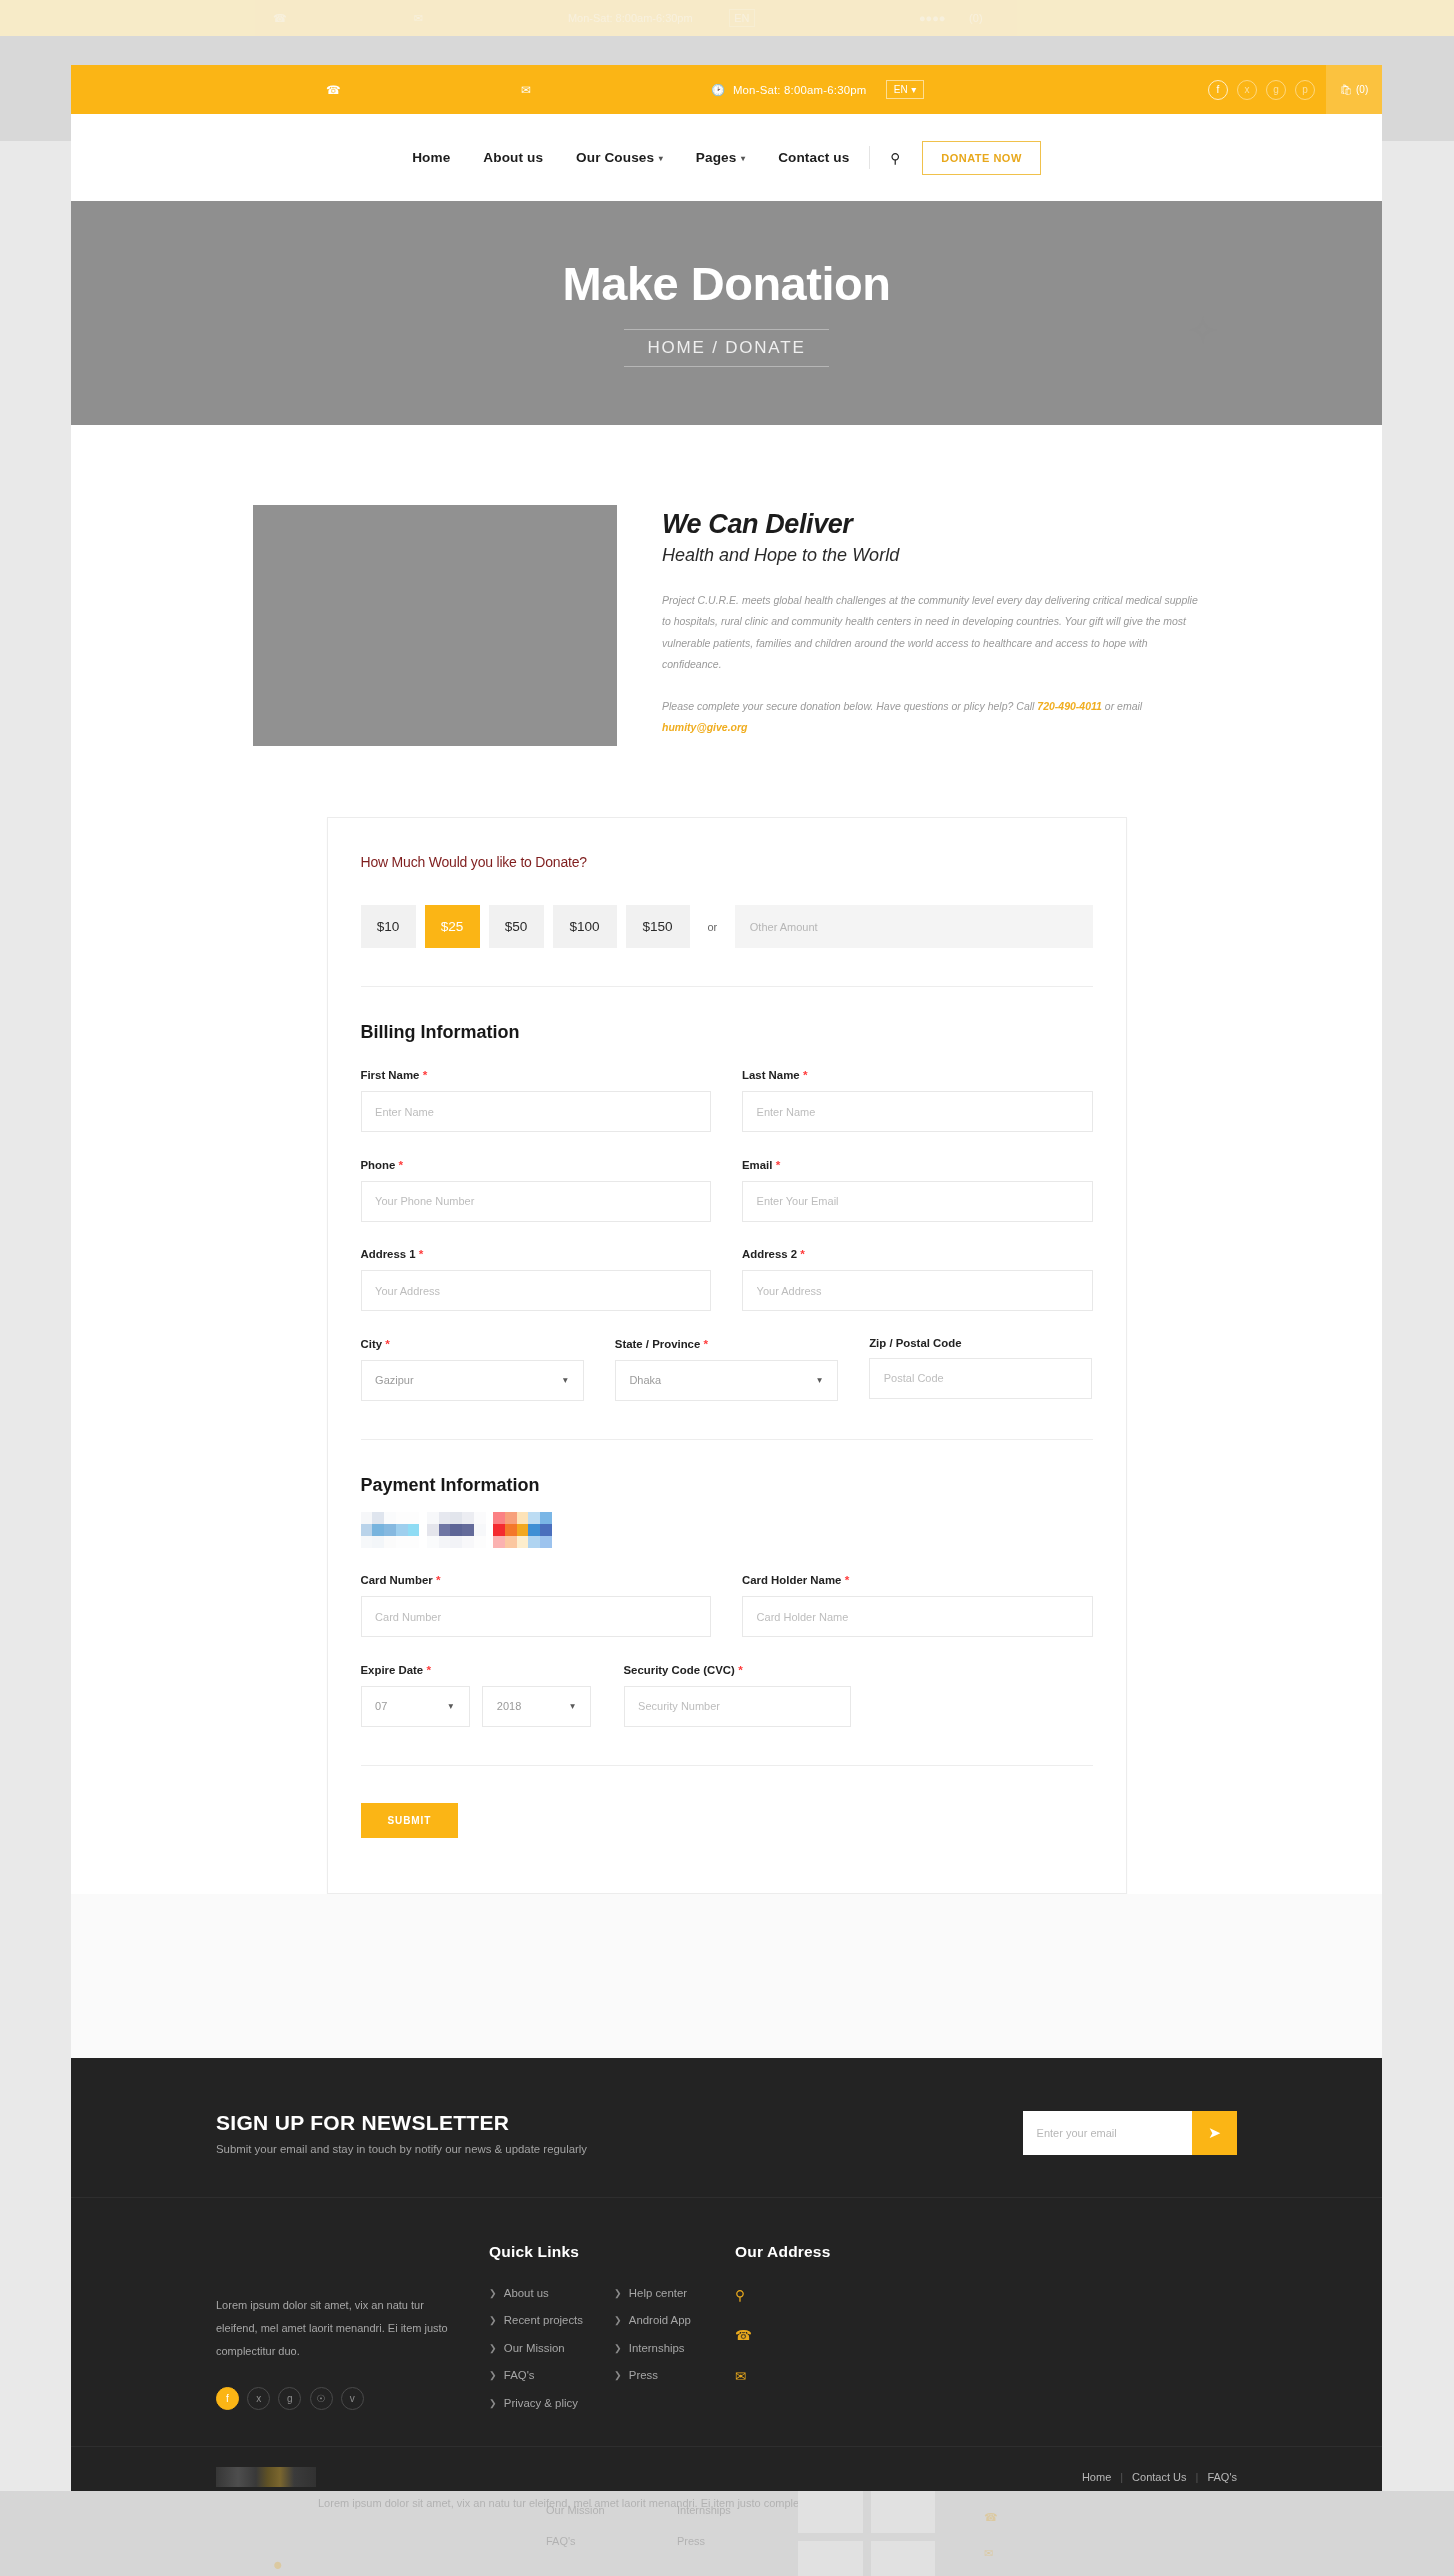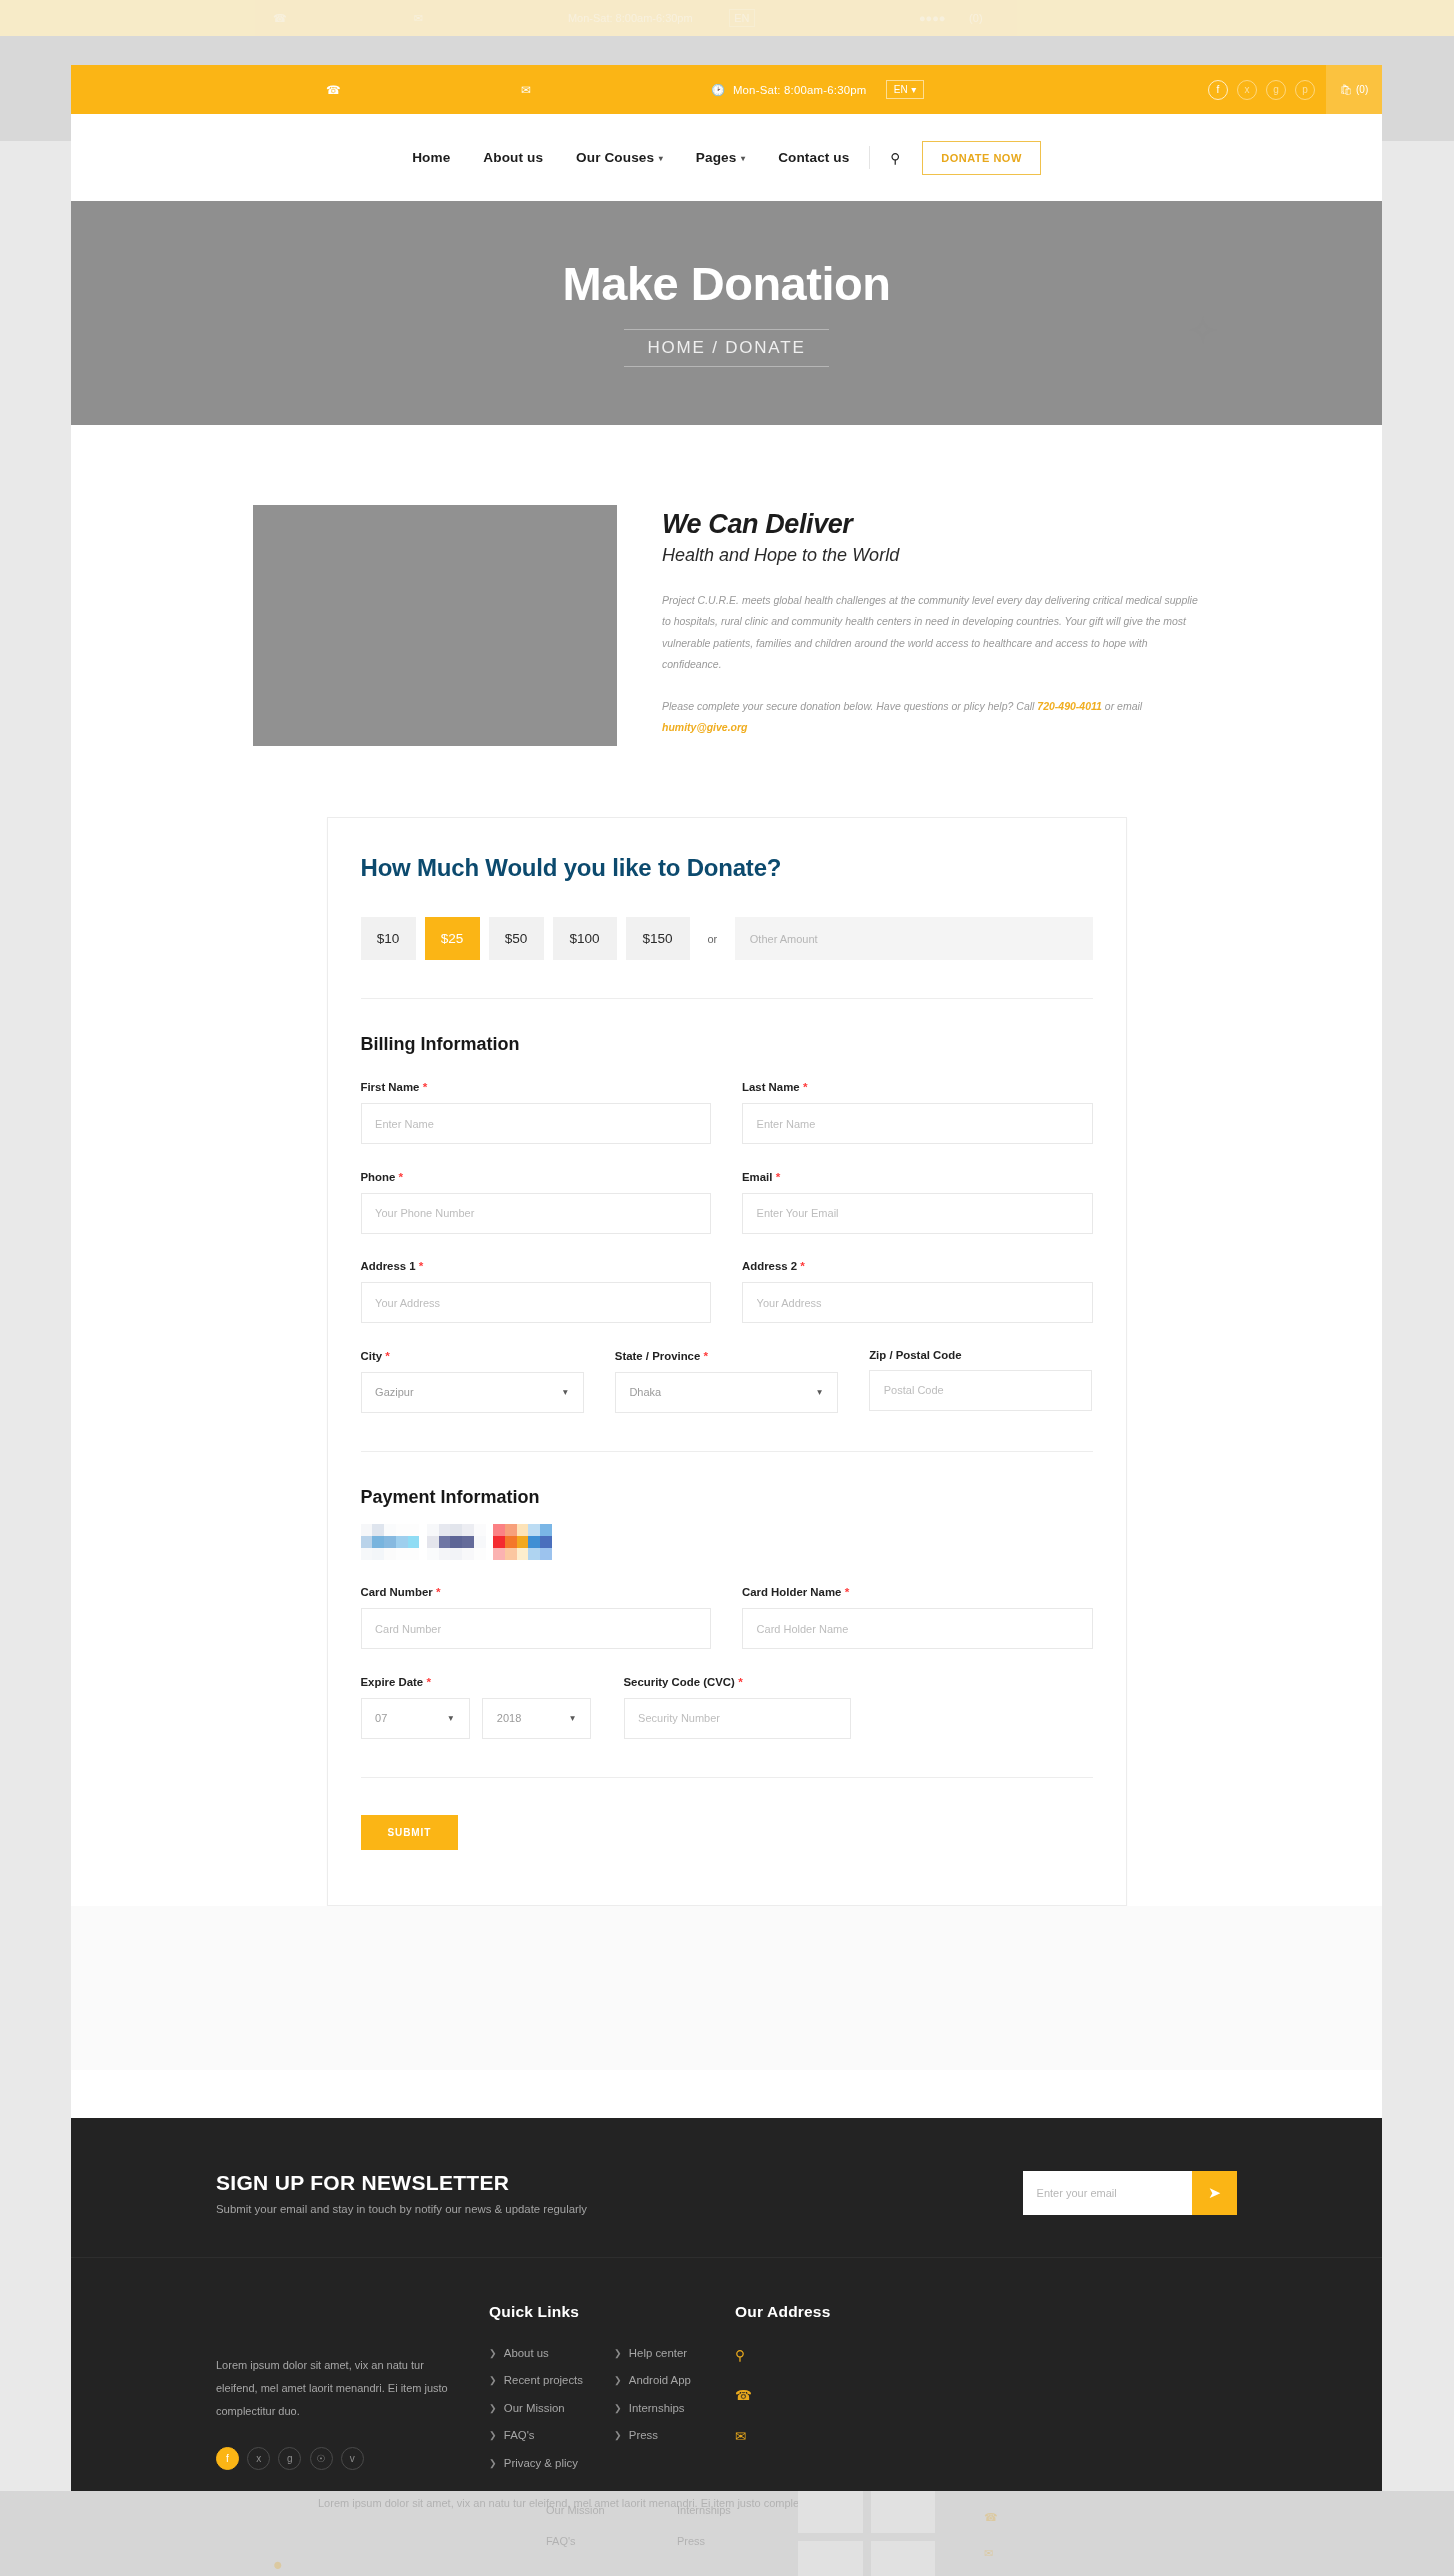--- a/index.html
+++ b/index.html
@@ -113,21 +113,21 @@
   .intro-txt p.contact { margin-top: 20px; }
   .gold { color: #f0ad1f; font-weight: 700; }
 
   
   .card {
     margin: 71px auto 0; width: 800px; background: #fff;
     border: 0.9px solid #ececec; padding: 36px 33px 55px;
     box-shadow: 0 0.9px 1.8px rgba(0,0,0,.03);
   }
   .card h3 {
-    font-size: 24px; font-weight: 700; color: #0c4a6e; letter-spacing: -0.2px;
+    font-size: 14px; font-weight: 400; color: #7f1d1d; letter-spacing: -0.2px;
   }
   .amount-row { display: flex; align-items: center; gap: 9px; margin-top: 35px; }
   .amt {
     width: 55px; height: 43px; background: #f1f1f1; color: #2b2b2b;
     display: flex; align-items: center; justify-content: center;
     font-size: 13.6px; cursor: pointer;
   }
   .amt.wide { width: 64px; }
   .amt.active { background: #fbb515; color: #fff; }
   .or { font-size: 11px; color: #666; margin: 0 9px; }
@@ -173,21 +173,21 @@
   .submit-wrap { margin-top: 38px; }
   .submit-btn {
     background: #fbb515; color: #fff; border: none; font-size: 10px; font-weight: 700;
     letter-spacing: 0.9px; padding: 11.8px 27px; cursor: pointer;
     font-family: "Liberation Sans", sans-serif;
   }
 
   .card-spacer { height: 164px; background: #fafafa; }
 
   
-  .footer { background: #232323; color: #cfcfcf; margin-top: 48px; }
+  .footer { background: #232323; color: #cfcfcf; }
   .newsletter {
     display: flex; align-items: center; justify-content: space-between;
     padding: 53px 145px 42px 145px; border-bottom: 0.9px solid #2e2e2e;
   }
   .nl-left h4 {
     color: #fff; font-size: 21px; font-weight: 800; letter-spacing: 0.3px;
   }
   .nl-left p { color: #a3a3a3; font-size: 11.4px; margin-top: 7.3px; }
   .nl-form { display: flex; }
   .nl-input {

